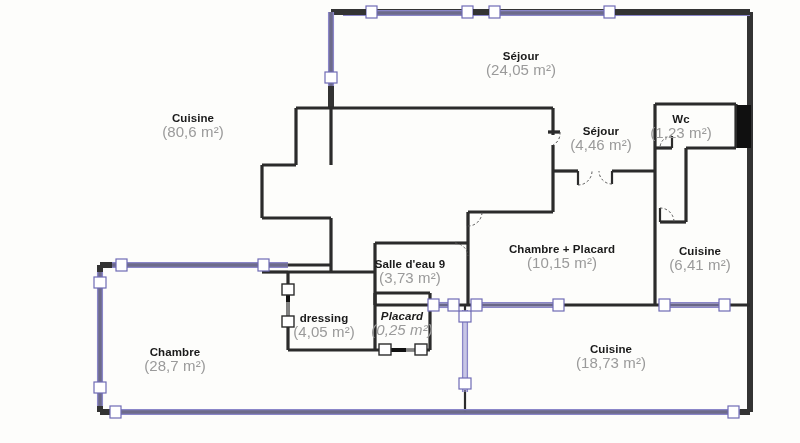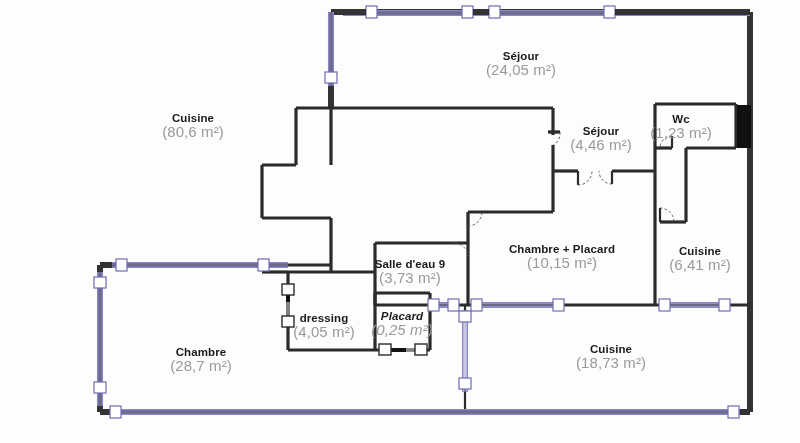--- a/index.html
+++ b/index.html
@@ -282,21 +282,21 @@
   <div class="room-label" style="left:324px; top:295px;margin-top:16px;">
     <div class="room-name">dressing</div>
     <div class="room-area">(4,05 m²)</div>
   </div>
 
   <div class="room-label" style="left:402px; top:309px;font-style:italic;">
     <div class="room-name">Placard</div>
     <div class="room-area">(0,25 m²)</div>
   </div>
 
-  <div class="room-label" style="left:175px; top:345px;margin-left:26px;">
+  <div class="room-label" style="left:175px; top:345px;">
     <div class="room-name">Chambre</div>
     <div class="room-area">(28,7 m²)</div>
   </div>
 
   <div class="room-label" style="left:611px; top:342px;">
     <div class="room-name">Cuisine</div>
     <div class="room-area">(18,73 m²)</div>
   </div>
 
 </div>

